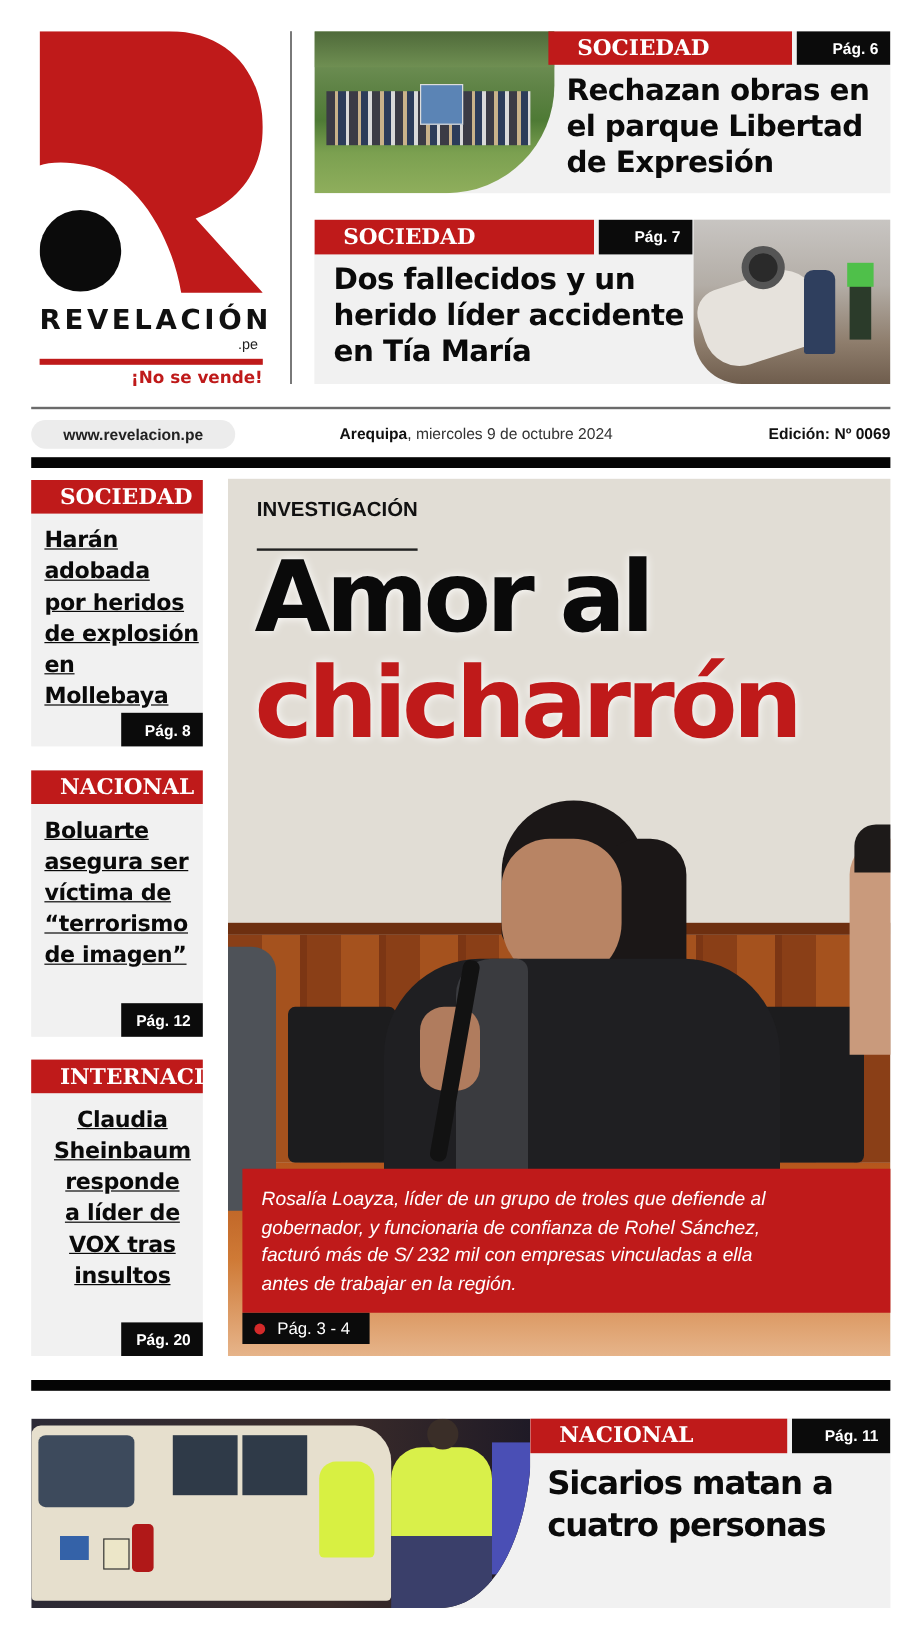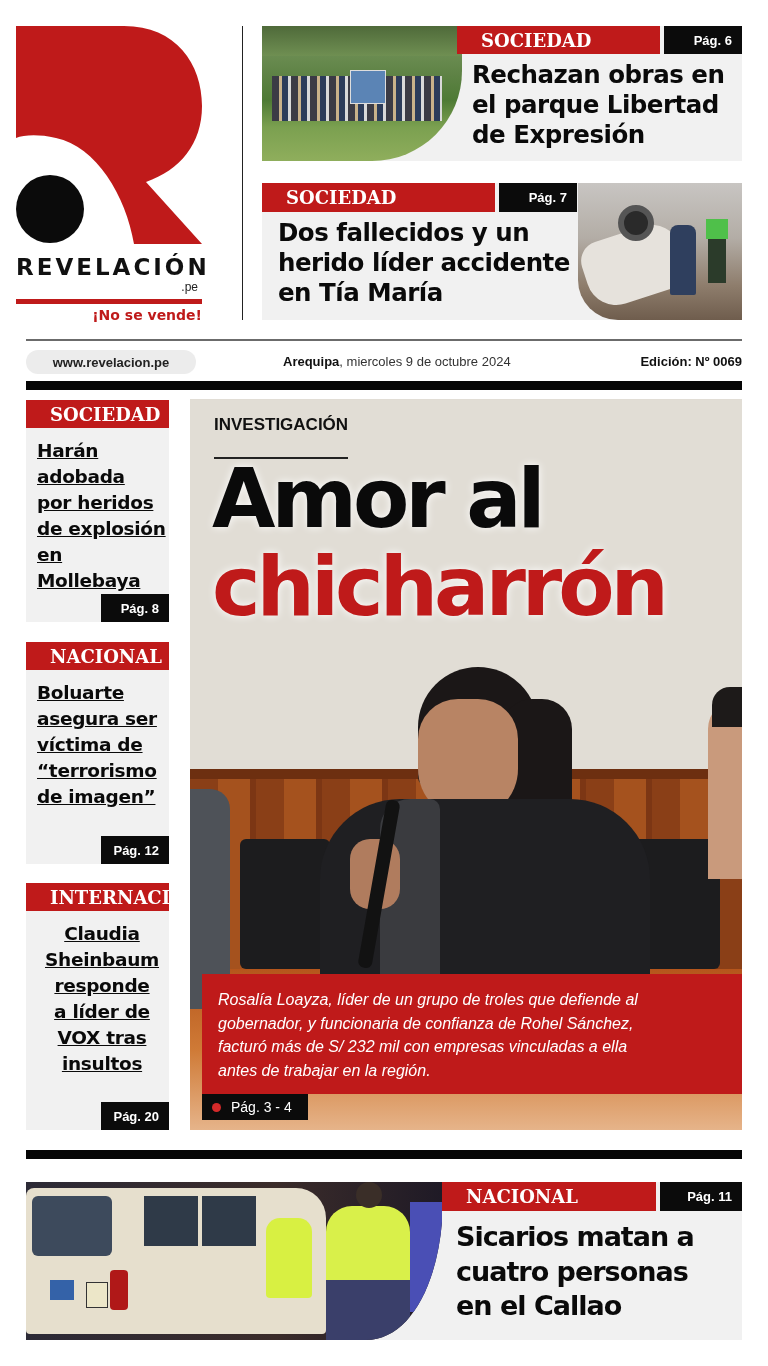--- a/index.html
+++ b/index.html
@@ -2,21 +2,21 @@
 <html><head>
 <meta charset="utf-8">
 <style>
   * { box-sizing: border-box; margin: 0; padding: 0; }
   html, body { width: 768px; height: 1366px; background: #ffffff; overflow: hidden; }
   body { position: relative; font-family: "Liberation Sans", sans-serif; color: #0a0a0a; }
 
   .abs { position: absolute; }
 
   
-  .logo { left: 16px; top: 26px; width: 186px; height: 300px; }
+  .logo { left: 33px; top: 26px; width: 186px; height: 300px; }
   .logo-r { left: 0; top: 0; width: 186px; height: 220px; }
   .logo-word { left: 0; top: 228px; width: 186px; font-weight: 900; font-size: 23px; letter-spacing: 3px; color: #111; font-family: "DejaVu Sans", sans-serif; }
   .logo-pe { right: 4px; top: 254px; font-size: 12px; color: #222; }
   .logo-bar { left: 0; top: 273px; width: 186px; height: 5px; background: #bf1a1a; }
   .logo-slogan { right: 0; top: 281px; font-size: 14px; font-weight: 700; color: #bf1a1a; font-family: "DejaVu Sans", sans-serif; font-style: normal; }
 
   .vdivider { left: 242px; top: 26px; width: 1px; height: 294px; background: #222; }
 
   
   .story-card { background: #f1f1f1; overflow: hidden; }
@@ -202,15 +202,14 @@
     <div class="abs" style="left:240px; top:36px; width:46px; height:80px; background:#d8f042; border-radius:14px 14px 4px 4px;"></div>
     <div class="abs" style="left:300px; top:24px; width:84px; height:134px; background:linear-gradient(180deg,#d9f04a 0 55%, #3a3f6a 55%); border-radius:26px 26px 0 0;"></div>
     <div class="abs" style="left:384px; top:20px; width:32px; height:110px; background:#4a4fb5;"></div>
     <div class="abs" style="left:330px; top:0; width:26px; height:26px; background:#3a2e28; border-radius:50%;"></div>
   </div>
   <div class="abs tag-red" style="left:416px; top:0; width:214px; height:29px;">NACIONAL</div>
   <div class="abs tag-black" style="left:634px; top:0; width:82px; height:29px;">Pág. 11</div>
   <div class="abs headline" style="left:430px; top:38px; width:290px; font-size:27px; line-height:34.5px; letter-spacing:-1px;">
     <div>Sicarios matan a</div>
     <div>cuatro personas</div>
-    <div>en el Callao</div>
   </div>
 </div>
 
 </body></html>

